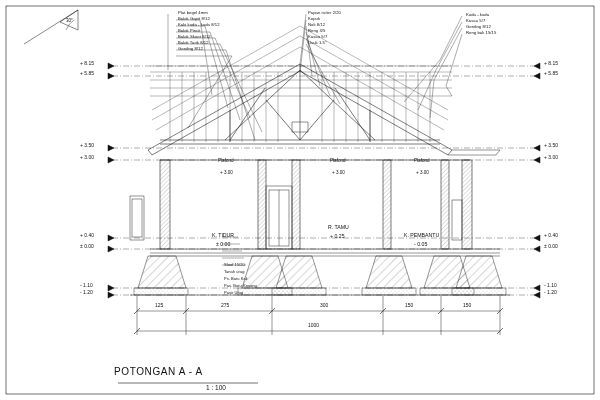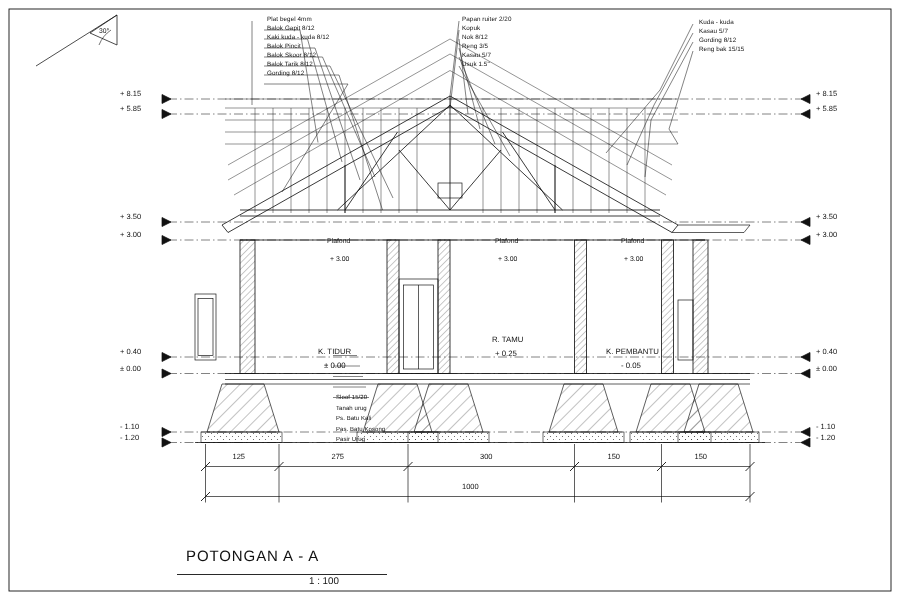--- a/index.html
+++ b/index.html
@@ -363,16 +363,16 @@
 
 <div class="dim" style="left:155px;top:302px;">125</div>
 <div class="dim" style="left:221px;top:302px;">275</div>
 <div class="dim" style="left:320px;top:302px;">300</div>
 <div class="dim" style="left:405px;top:302px;">150</div>
 <div class="dim" style="left:463px;top:302px;">150</div>
 <div class="dim" style="left:308px;top:322px;">1000</div>
 
 <div class="angle" style="left:66px;top:18px;">30°</div>
 
-<div class="title" style="left:124px;top:366px;">POTONGAN A - A</div>
+<div class="title" style="left:114px;top:366px;">POTONGAN A - A</div>
 <div class="scale" style="left:206px;top:384px;">1 : 100</div>
 
 </div>
 
 </body></html>

